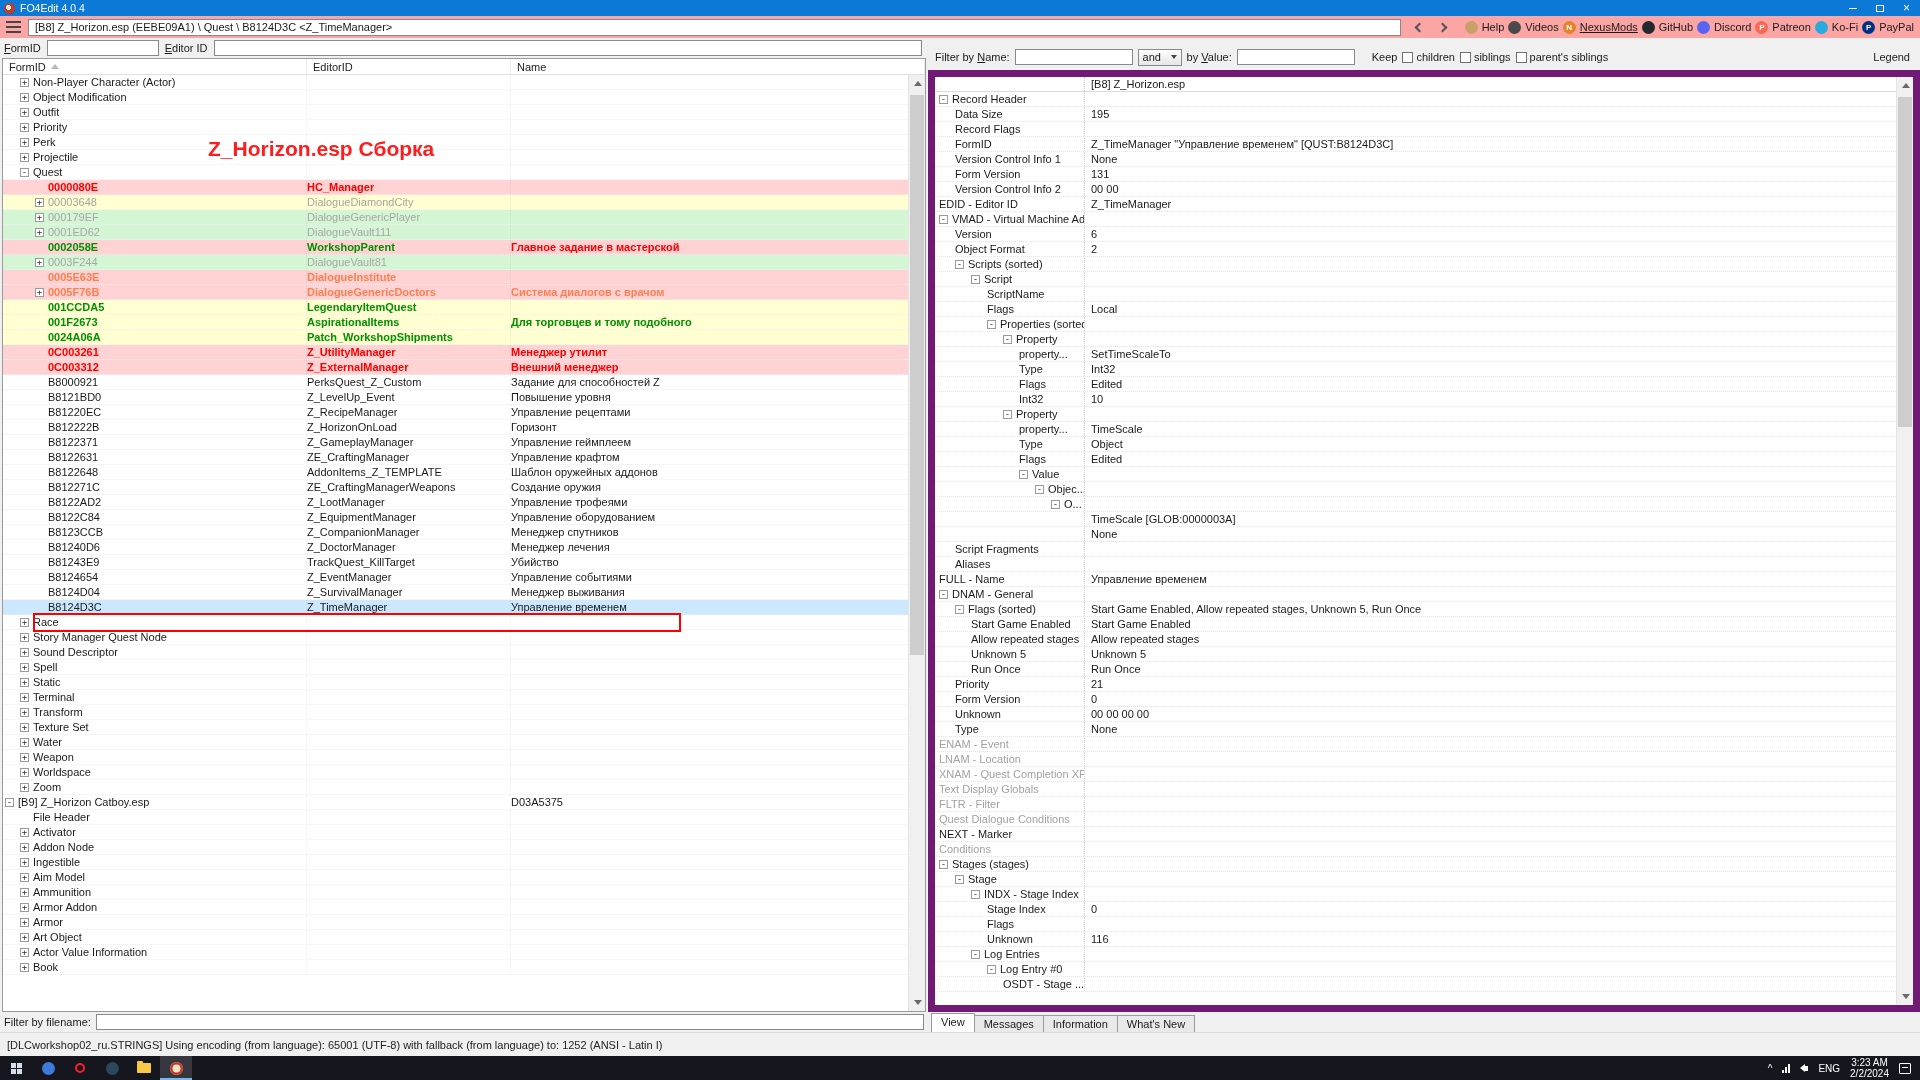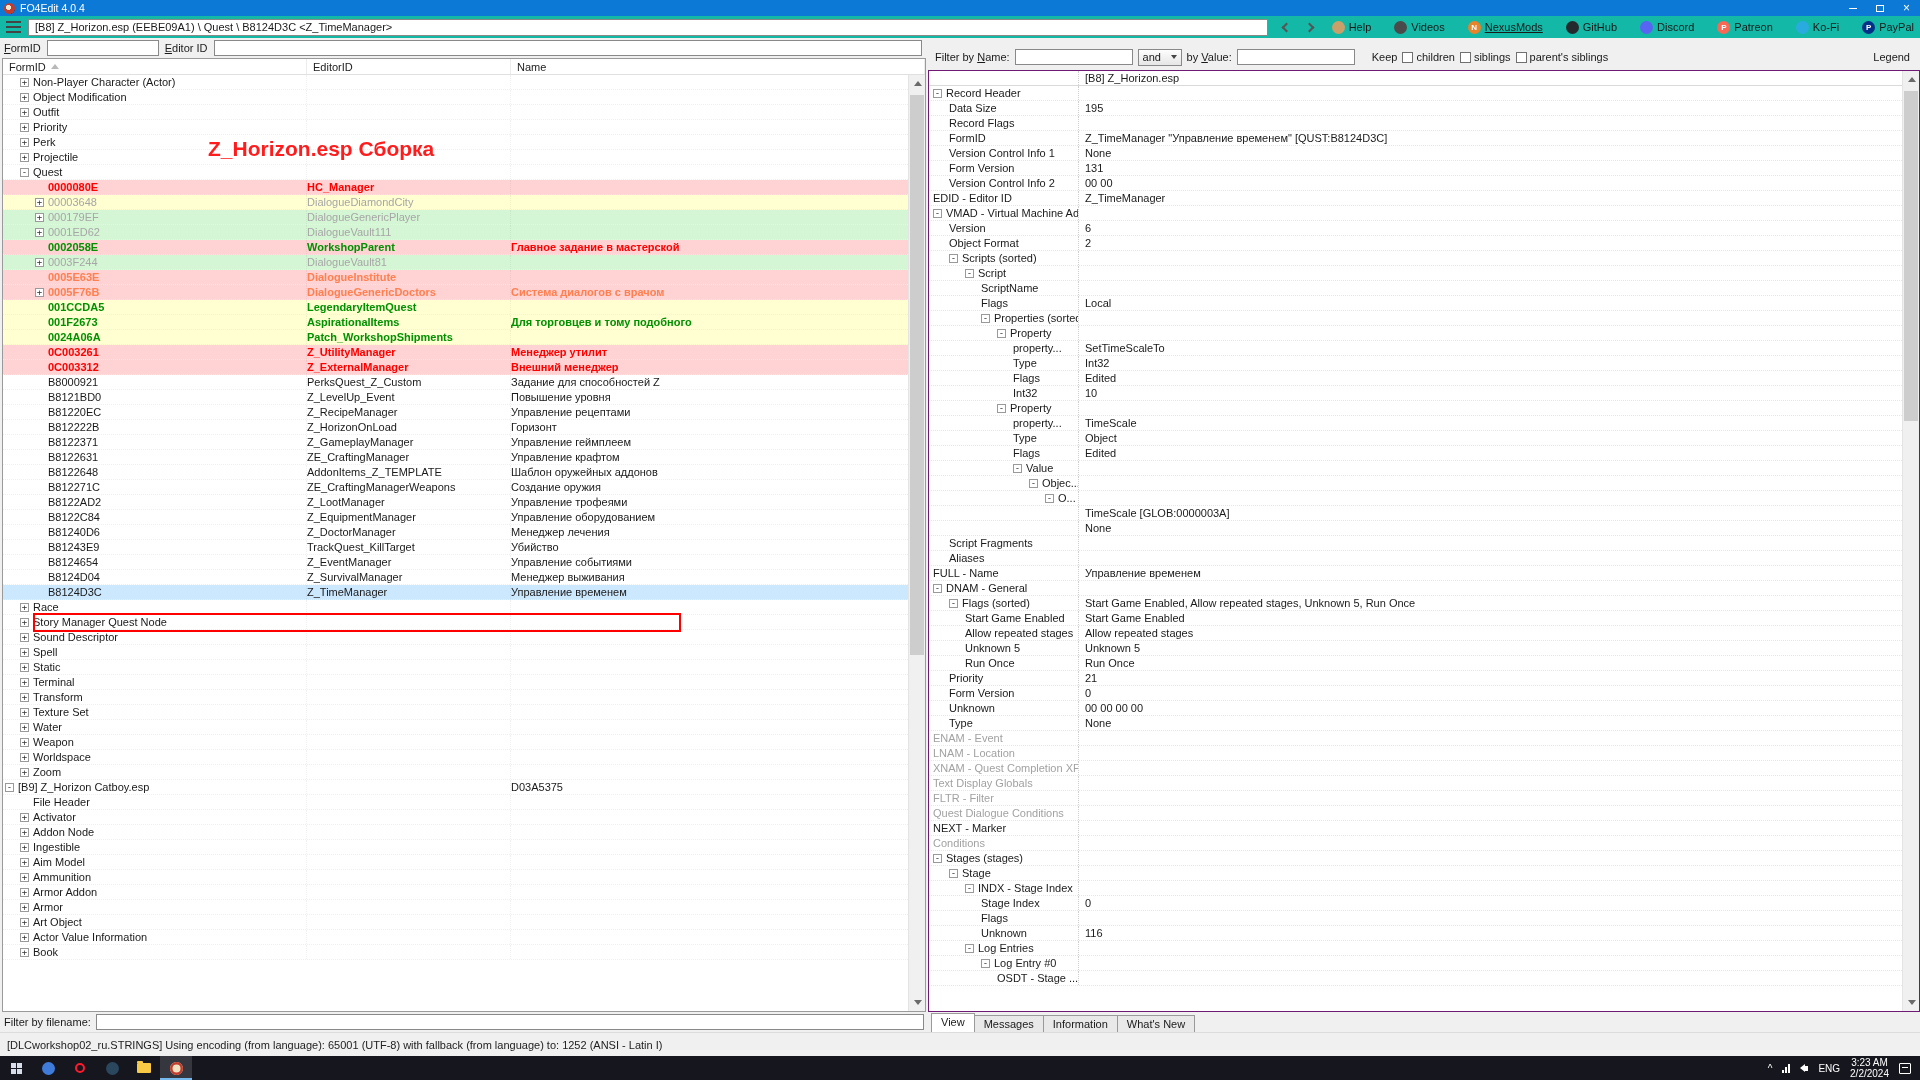--- a/index.html
+++ b/index.html
@@ -10,28 +10,28 @@
 .app-ico{width:11px;height:11px;border-radius:50%;flex:none;
  background:radial-gradient(circle at 40% 40%, #f5ead0 0 28%, #c23b2e 29% 72%, #7a2018 73%)}
 .titlebar .t{color:#fff;font-size:10.5px;line-height:16px}
 .win-btns{margin-left:auto;display:flex;height:100%}
 .wb{width:27px;height:16px;display:flex;align-items:center;justify-content:center;color:#fff}
 .glyph-min{width:8px;border-top:1px solid #fff;display:inline-block}
 .glyph-max{width:8px;height:7px;border:1px solid #fff;display:inline-block}
 .glyph-close::before{content:"×";font-size:12px;line-height:12px}
 .wb.close{background:transparent}
 
-.menubar{height:22px;display:flex;align-items:center;gap:7px;padding:0 6px;background:#14b8a6}
+.menubar{height:22px;display:flex;align-items:center;gap:7px;padding:0 6px;background:#fca5a5}
 .burger{width:15px;height:12px;flex:none;
  background:linear-gradient(#444 0 2px,transparent 2px 5px,#444 5px 7px,transparent 7px 10px,#444 10px 12px)}
 .crumb{width:1395px;height:17px;border:1px solid #898989;background:#fff;line-height:15px;padding:0 6px;white-space:nowrap;overflow:hidden}
 .nav{display:flex;gap:16px;margin-left:8px;align-items:center}
 .chev{width:7px;height:7px;border-left:2px solid #555;border-bottom:2px solid #555;display:inline-block}
 .chev.l{transform:rotate(45deg)}.chev.r{transform:rotate(225deg)}
-.tb-links{display:flex;align-items:center;gap:23px;margin-left:12px;white-space:nowrap}
+.tb-links{display:flex;align-items:center;gap:4px;margin-left:12px;white-space:nowrap}
 .tb-link{display:flex;align-items:center;gap:4px;cursor:default}
 .tb-ico{width:13px;height:13px;border-radius:50%;color:#fff;font-size:8px;font-weight:bold;display:flex;align-items:center;justify-content:center;font-style:normal;flex:none}
 .tb-link.emph .lbl{font-weight:normal;text-decoration:underline}
 
 .content{display:flex;height:974px}
 .left-col{width:928px;display:flex;flex-direction:column;flex:none}
 .searchrow{height:20px;display:flex;align-items:center;gap:6px;padding:0 4px}
 .inp{border:1px solid #898989;background:#fff;height:16px;font-family:"Liberation Sans",sans-serif;font-size:11px;padding:0 3px}
 .u{text-decoration:underline}
 .fid-inp{width:112px}
@@ -71,21 +71,21 @@
 .right-col{flex:1;display:flex;flex-direction:column;min-width:0}
 .filterbar{height:32px;display:flex;align-items:center;gap:5px;padding:8px 6px 2px 7px;white-space:nowrap}
 .fb-inp{width:118px}
 .dd{width:44px;height:17px;border:1px solid #898989;background:linear-gradient(#fdfdfd,#e6e6e6);display:flex;align-items:center;justify-content:space-between;padding:0 4px}
 .dd-caret{width:0;height:0;border-left:3.5px solid transparent;border-right:3.5px solid transparent;border-top:4px solid #444}
 .cbwrap{display:flex;align-items:center;gap:3px}
 .cb{width:11px;height:11px;border:1px solid #707070;background:#fff;flex:none}
 .keep{margin-left:12px}
 .legend{margin-left:auto;padding-right:4px}
 
-.recpanel{flex:1;background:#fff;border:1px solid #701a75;position:relative;overflow:hidden;margin-right:0}
+.recpanel{flex:1;background:#fff;border:7px solid #701a75;position:relative;overflow:hidden;margin-right:0}
 .rec-body{position:absolute;inset:0 17px 0 0;overflow:hidden}
 .rrow{height:15px;display:flex;align-items:center;border-bottom:1px dotted #e6e6e6}
 .rrow.hdr{border-bottom:1px solid #dadada}
 .rlab{width:150px;flex:none;display:flex;align-items:center;height:100%;overflow:hidden;border-right:1px dotted #cfcfcf;white-space:nowrap}
 .rval{flex:1;padding-left:6px;overflow:hidden;white-space:nowrap}
 .grayed{color:#a2a2a2}
 
 .bottomstrip{height:20px;display:flex;background:#f0f0f0}
 .filterfile{width:928px;flex:none;display:flex;align-items:center;gap:5px;padding:0 4px}
 .ff-inp{flex:1}
@@ -537,20 +537,33 @@
             <div class="c1">
               <span class="ind" style="width: 32px;"></span>
               <span class="noexp"></span>
               <span class="t-black">B8122C84</span>
             </div>
             <div class="c2">
               <span class="t-black">Z_EquipmentManager</span>
             </div>
             <div class="c3">
               <span class="t-black">Управление оборудованием</span>
+            </div>
+          </div>
+          <div class="trow bg-white">
+            <div class="c1">
+              <span class="ind" style="width: 32px;"></span>
+              <span class="noexp"></span>
+              <span class="t-black">B8123CCB</span>
+            </div>
+            <div class="c2">
+              <span class="t-black">Z_CompanionManager</span>
+            </div>
+            <div class="c3">
+              <span class="t-black">Менеджер спутников</span>
             </div>
           </div>
           <div class="trow bg-white">
             <div class="c1">
               <span class="ind" style="width: 32px;"></span>
               <span class="noexp"></span>
               <span class="t-black">B81240D6</span>
             </div>
             <div class="c2">
               <span class="t-black">Z_DoctorManager</span>

